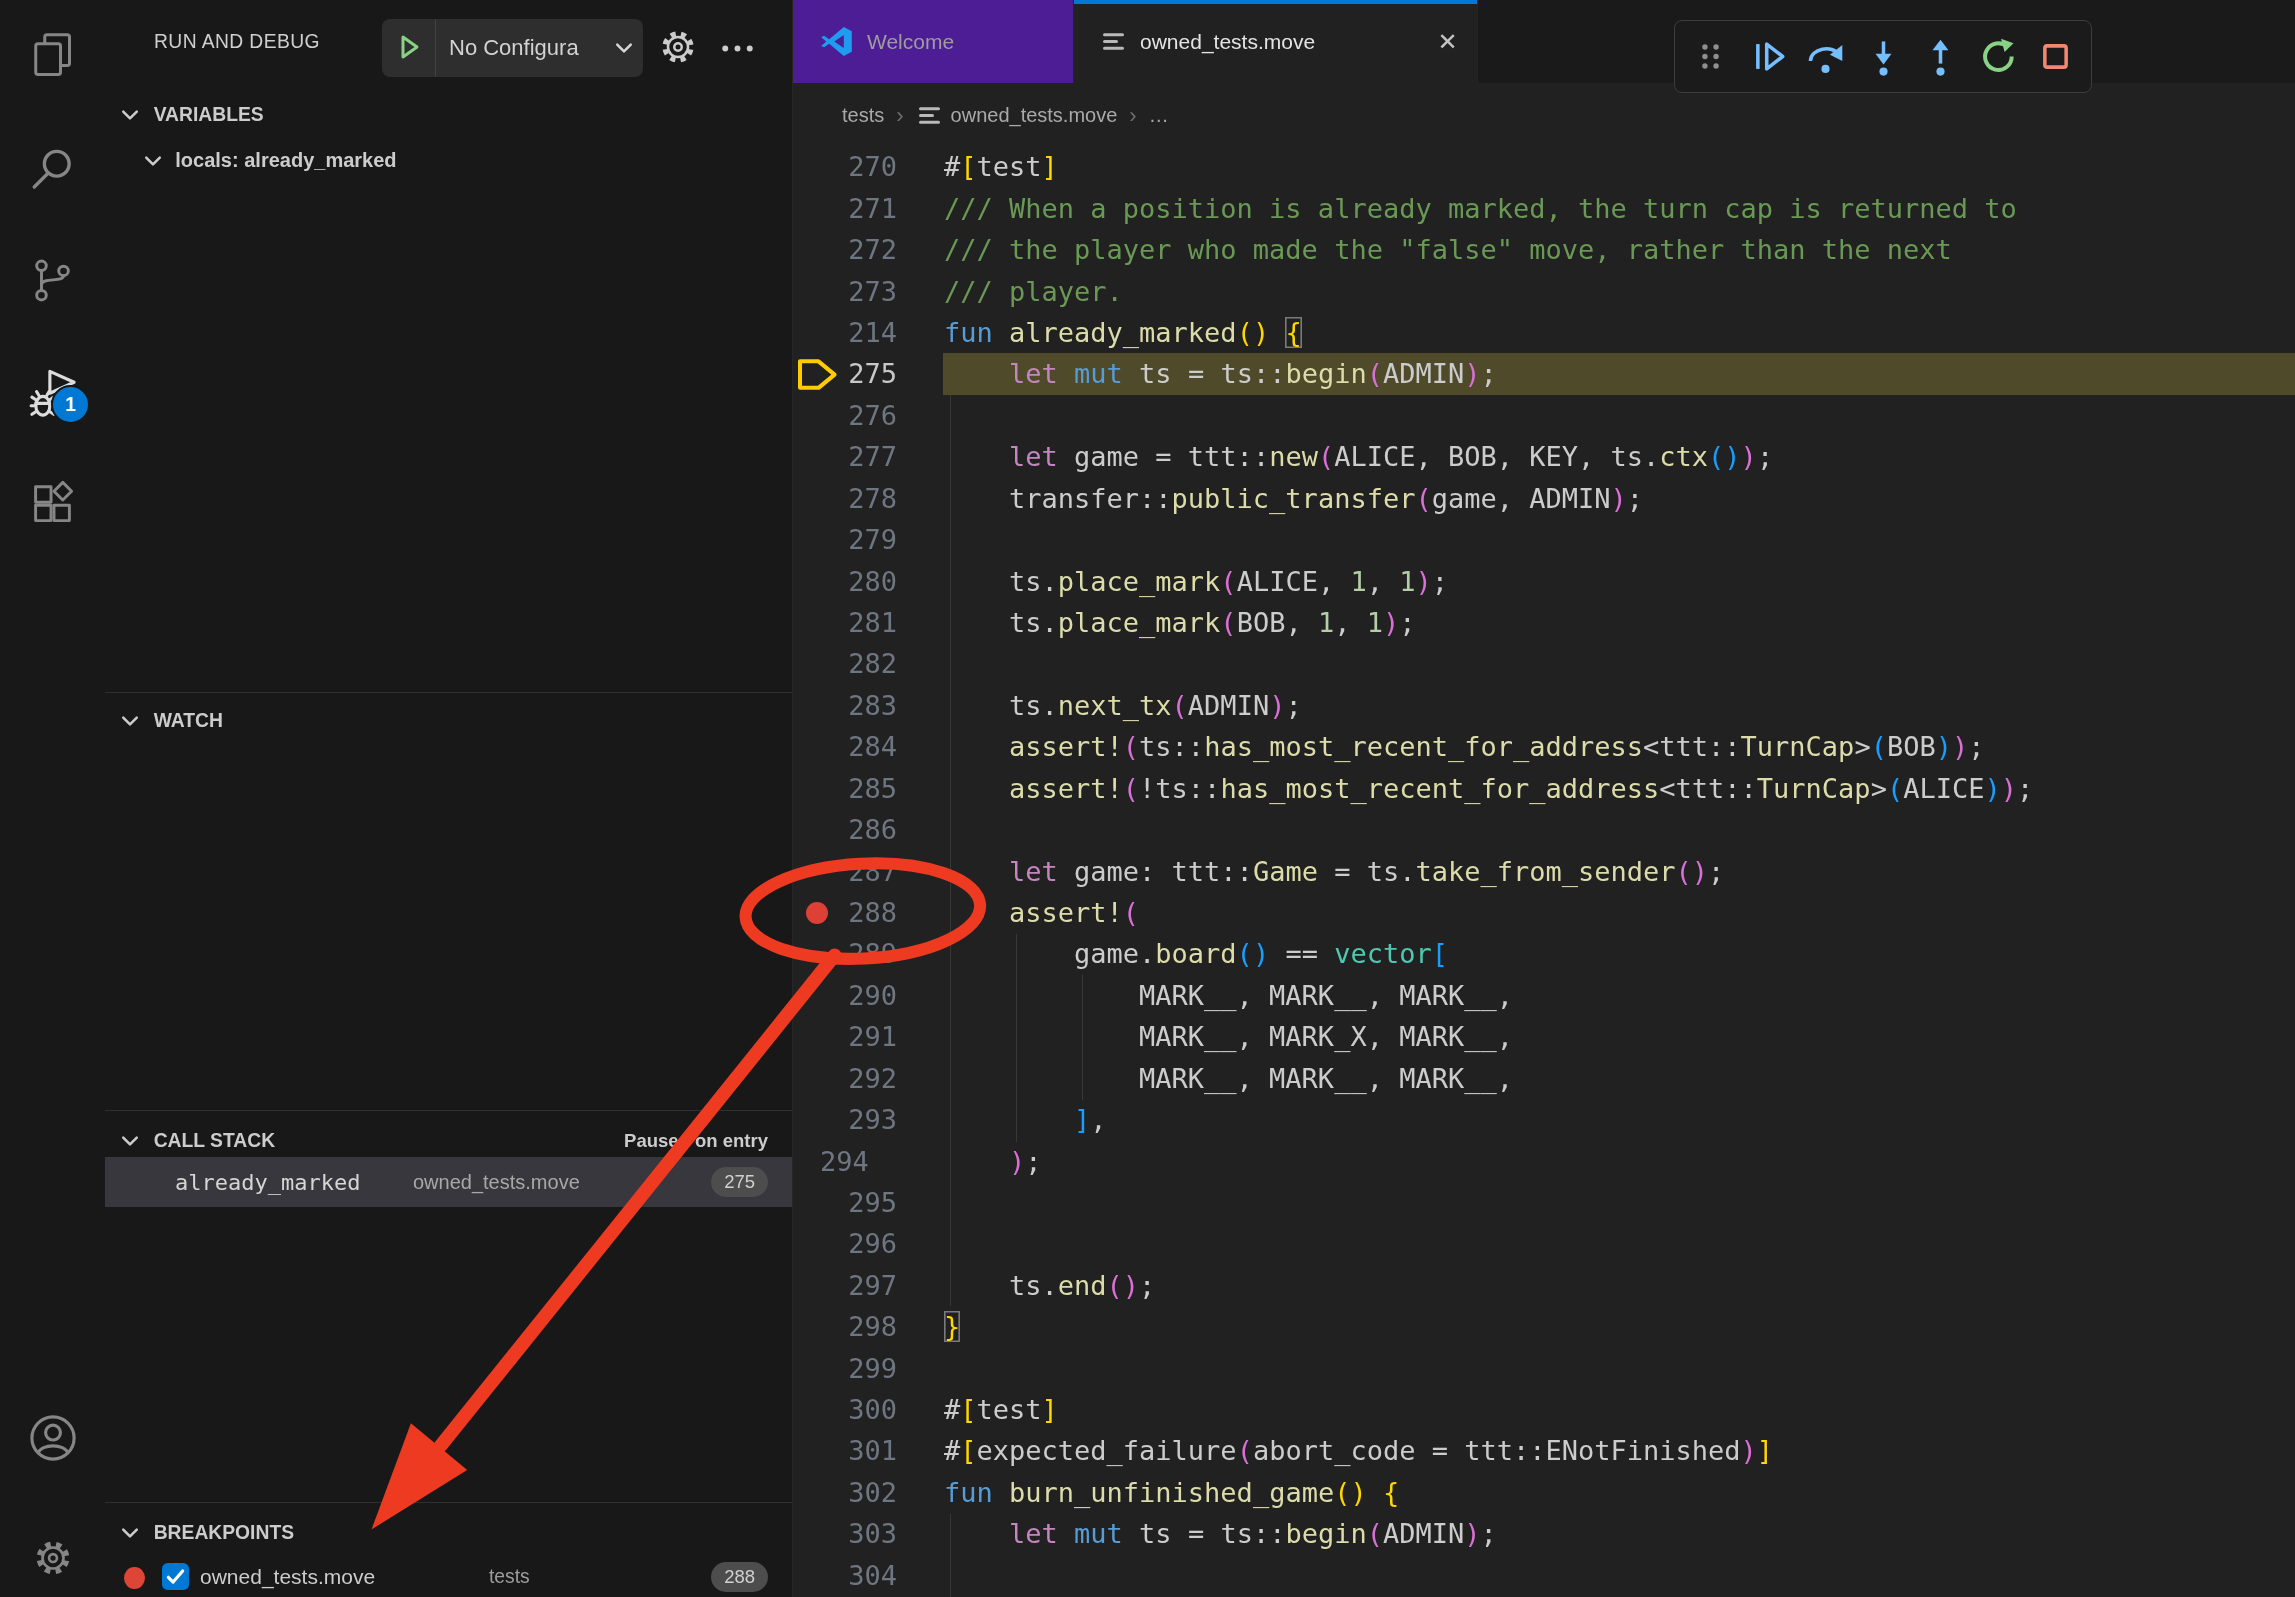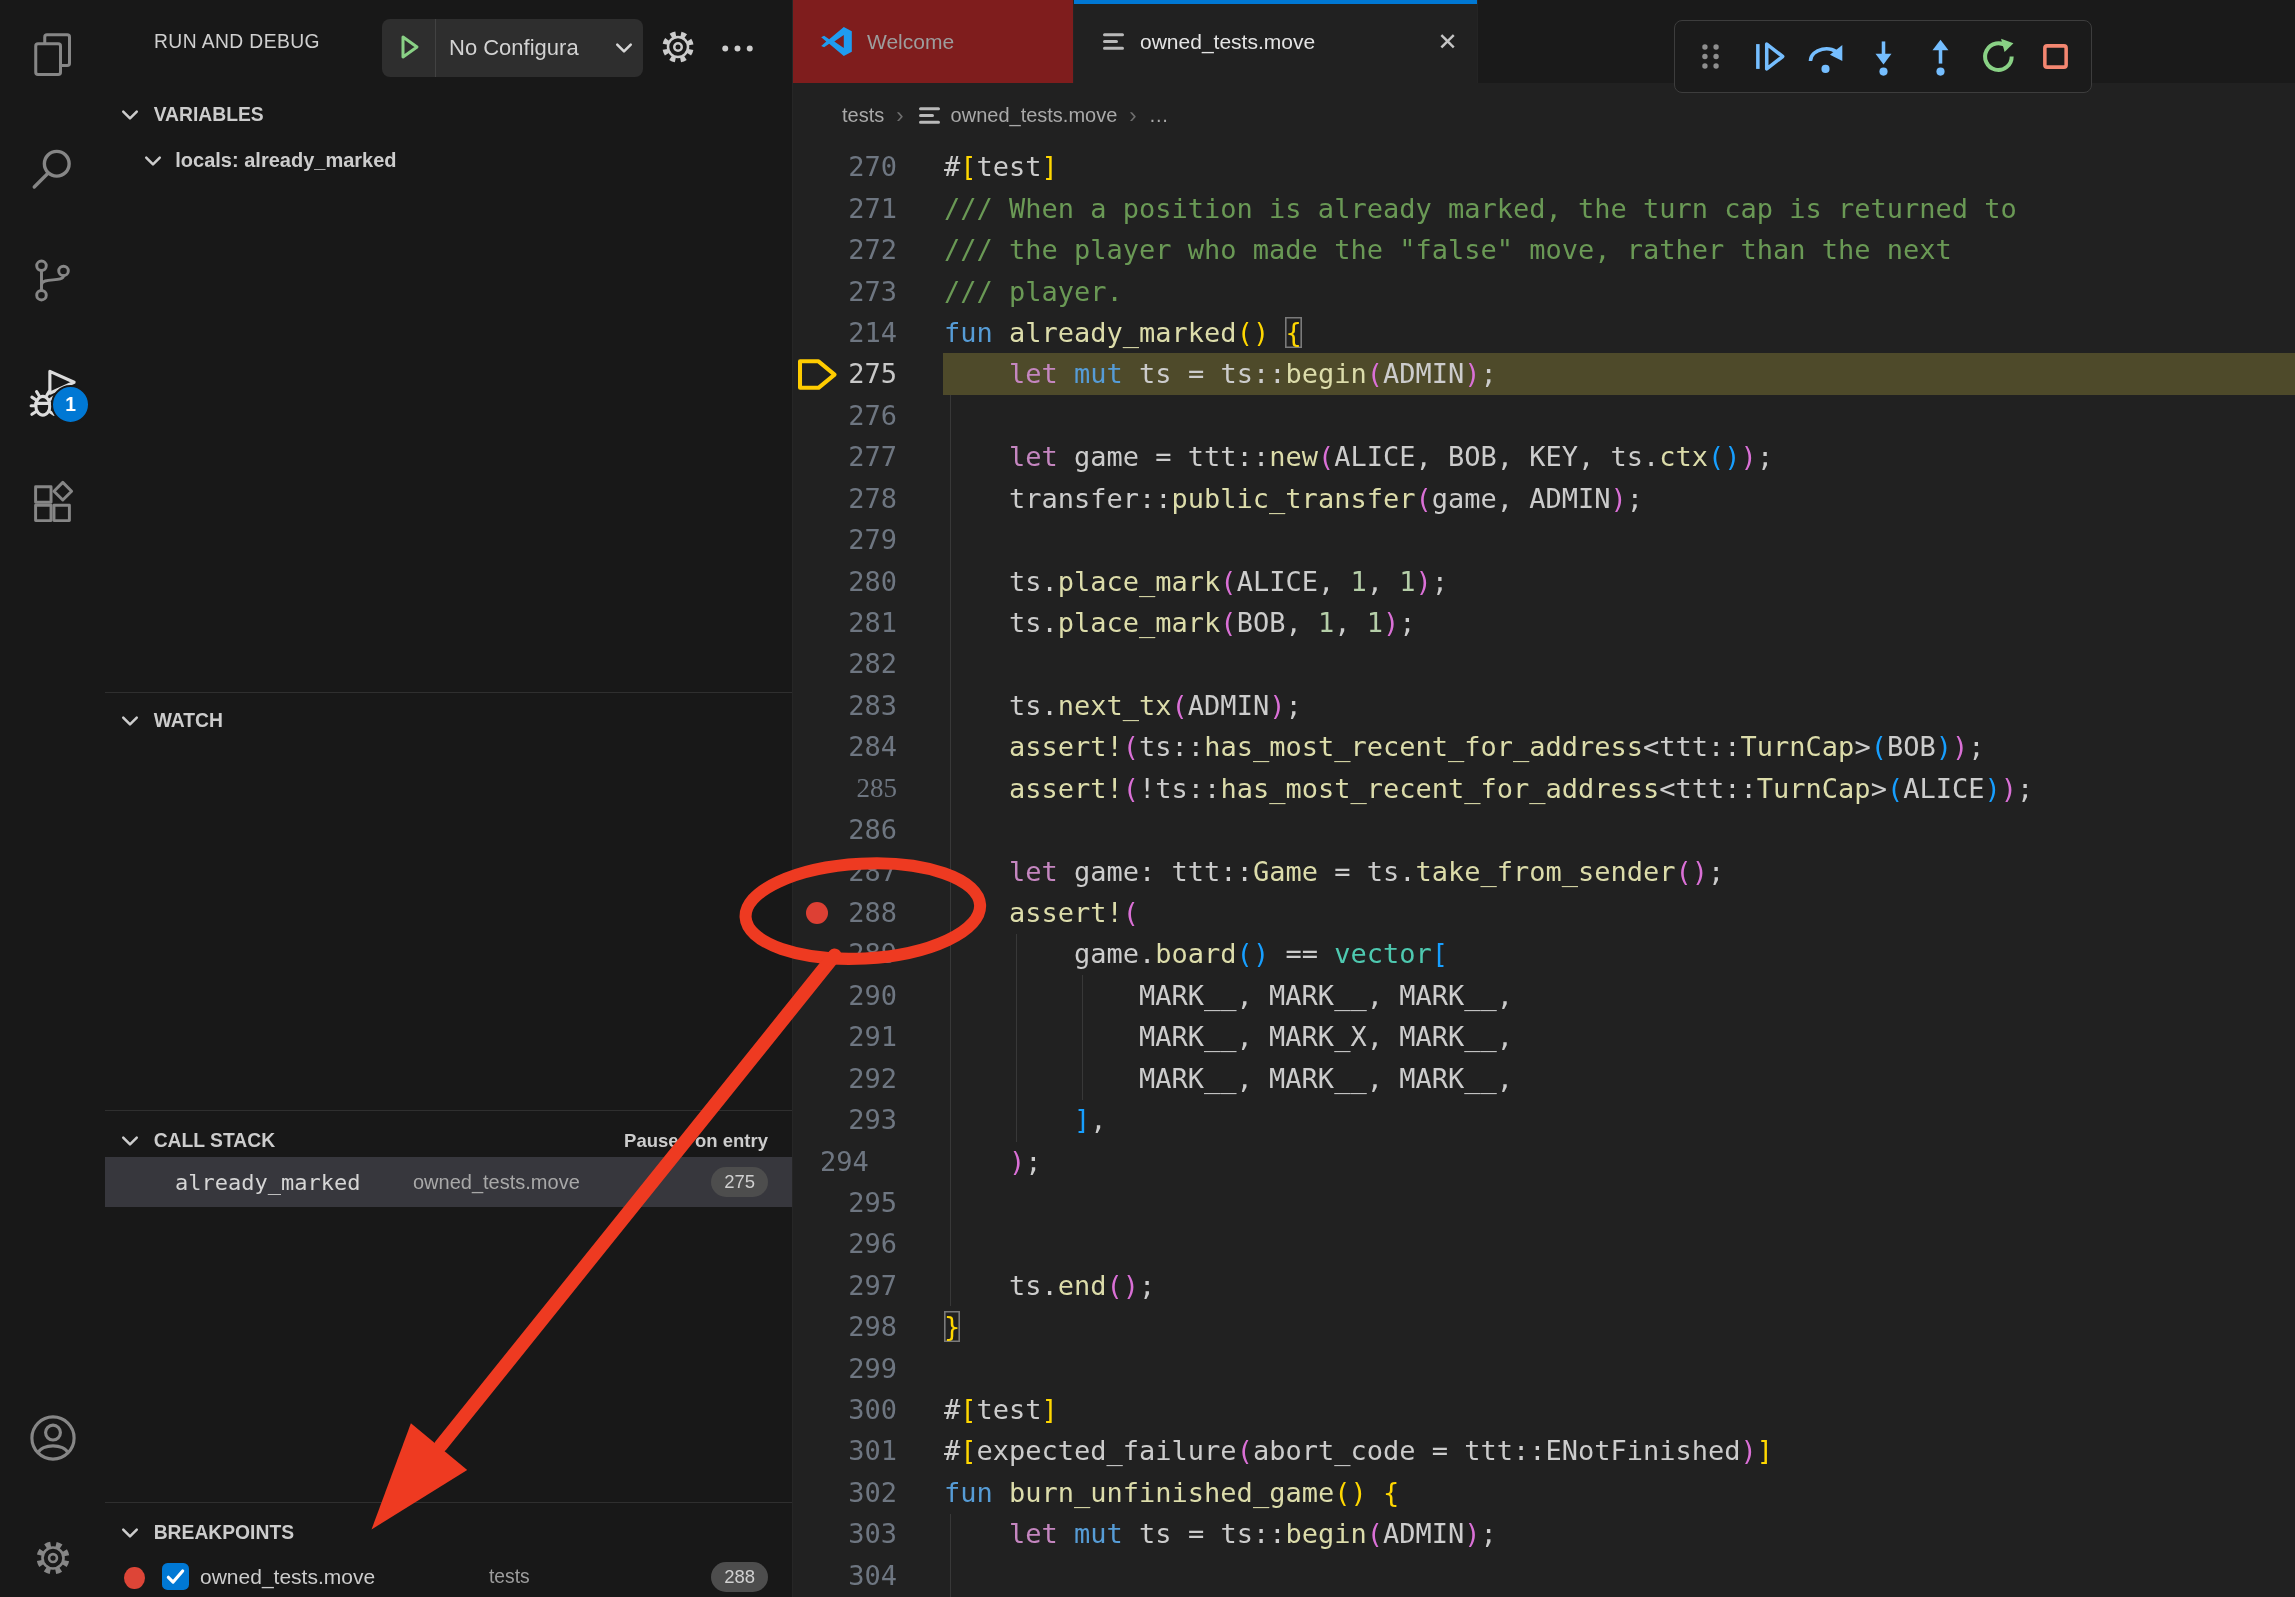--- a/index.html
+++ b/index.html
@@ -34,21 +34,21 @@
   .pill{position:absolute;right:24px;background:#4d4d4d;color:#d0d0d0;border-radius:17.7px;font-size:18.5px;padding:4px 13px;}
   .bp-row{position:absolute;left:0;top:1556px;width:100%;height:42px;display:flex;align-items:center;cursor:pointer;}
   .bp-dot{position:absolute;left:18.5px;top:10.5px;width:21px;height:22.5px;border-radius:50%;background:#dd4537;}
   .bp-check{position:absolute;left:57px;top:7.2px;width:27px;height:27px;cursor:pointer;}
   .bp-file{position:absolute;left:95px;font-size:21px;color:#cccccc;}
   .bp-dir{position:absolute;left:384px;font-size:19.3px;color:#9d9d9d;}
   
   #editor-bg{position:absolute;left:792px;top:83px;right:0;bottom:0;background:#212121;}
   #vdiv{position:absolute;left:792px;top:0;bottom:0;width:0.8px;background:#262626;}
   #tabstrip{position:absolute;left:793px;top:0;right:0;height:83px;background:#1a1a1a;display:flex;}
-  .tab{height:83px;display:flex;align-items:center;padding-left:26px;font-size:21px;color:#9d9d9d;background:#7f1d1d;
+  .tab{height:83px;display:flex;align-items:center;padding-left:26px;font-size:21px;color:#9d9d9d;background:#4c1d95;
        border-right:0.8px solid #242424;position:relative;box-sizing:border-box;cursor:pointer;}
   .tab .ticon{display:flex;margin-right:13px;}
   .tab.active{background:#212121;color:#e4e4e4;}
   .tab.active::before{content:"";position:absolute;left:0;top:0;right:0;height:4px;background:#0078d4;}
   .tab-close{margin-left:auto;margin-right:19.3px;padding-left:21px;color:#c5c5c5;font-size:24px;cursor:pointer;}
   #debug-toolbar{position:absolute;left:1674px;top:20px;width:416px;height:71px;background:#1b1b1b;border:0.8px solid #3d3d3d;border-radius:8px;
                  display:flex;align-items:center;justify-content:space-evenly;z-index:5;}
   .tbtn{display:flex;align-items:center;justify-content:center;width:43px;height:48px;cursor:pointer;}
   #breadcrumb{position:absolute;left:792px;top:90px;right:0;height:51px;display:flex;align-items:center;padding-left:50px;
               font-size:20px;color:#a9a9a9;gap:12px;}
@@ -359,21 +359,21 @@
       <div class="gut-num" style="top: 561px;">280</div>
       <div class="code-line" style="top: 561px;"><span class="tk-p">    ts.</span><span class="tk-f">place_mark</span><span class="tk-g2">(</span><span class="tk-p">ALICE, </span><span class="tk-n">1</span><span class="tk-p">, </span><span class="tk-n">1</span><span class="tk-g2">)</span><span class="tk-p">;</span></div>
       <div class="gut-num" style="top: 602px;">281</div>
       <div class="code-line" style="top: 602px;"><span class="tk-p">    ts.</span><span class="tk-f">place_mark</span><span class="tk-g2">(</span><span class="tk-p">BOB, </span><span class="tk-n">1</span><span class="tk-p">, </span><span class="tk-n">1</span><span class="tk-g2">)</span><span class="tk-p">;</span></div>
       <div class="gut-num" style="top: 643px;">282</div>
       <div class="code-line" style="top: 643px;"></div>
       <div class="gut-num" style="top: 685px;">283</div>
       <div class="code-line" style="top: 685px;"><span class="tk-p">    ts.</span><span class="tk-f">next_tx</span><span class="tk-g2">(</span><span class="tk-p">ADMIN</span><span class="tk-g2">)</span><span class="tk-p">;</span></div>
       <div class="gut-num" style="top: 726px;">284</div>
       <div class="code-line" style="top: 726px;"><span class="tk-p">    </span><span class="tk-f">assert!</span><span class="tk-g2">(</span><span class="tk-p">ts::</span><span class="tk-f">has_most_recent_for_address</span><span class="tk-p">&lt;ttt::</span><span class="tk-f">TurnCap</span><span class="tk-p">&gt;</span><span class="tk-g3">(</span><span class="tk-p">BOB</span><span class="tk-g3">)</span><span class="tk-g2">)</span><span class="tk-p">;</span></div>
-      <div class="gut-num" style="top: 768px; font-family: Liberation Serif, serif;">285</div>
+      <div class="gut-num" style="top: 768px;">285</div>
       <div class="code-line" style="top: 768px;"><span class="tk-p">    </span><span class="tk-f">assert!</span><span class="tk-g2">(</span><span class="tk-p">!ts::</span><span class="tk-f">has_most_recent_for_address</span><span class="tk-p">&lt;ttt::</span><span class="tk-f">TurnCap</span><span class="tk-p">&gt;</span><span class="tk-g3">(</span><span class="tk-p">ALICE</span><span class="tk-g3">)</span><span class="tk-g2">)</span><span class="tk-p">;</span></div>
       <div class="gut-num" style="top: 809px;">286</div>
       <div class="code-line" style="top: 809px;"></div>
       <div class="gut-num" style="top: 851px;">287</div>
       <div class="code-line" style="top: 851px;"><span class="tk-p">    </span><span class="tk-k">let</span><span class="tk-p"> game: ttt::</span><span class="tk-f">Game</span><span class="tk-p"> = ts.</span><span class="tk-f">take_from_sender</span><span class="tk-g2">(</span><span class="tk-g2">)</span><span class="tk-p">;</span></div>
       <div class="gut-num" style="top: 892px;">288</div>
       <div class="bp-gutter" style="top: 902px;"></div>
       <div class="code-line" style="top: 892px;"><span class="tk-p">    </span><span class="tk-f">assert!</span><span class="tk-g2">(</span></div>
       <div class="gut-num" style="top: 933px;">289</div>
       <div class="code-line" style="top: 933px;"><span class="tk-p">        game.</span><span class="tk-f">board</span><span class="tk-g3">(</span><span class="tk-g3">)</span><span class="tk-p"> == </span><span class="tk-t">vector</span><span class="tk-g3">[</span></div>

